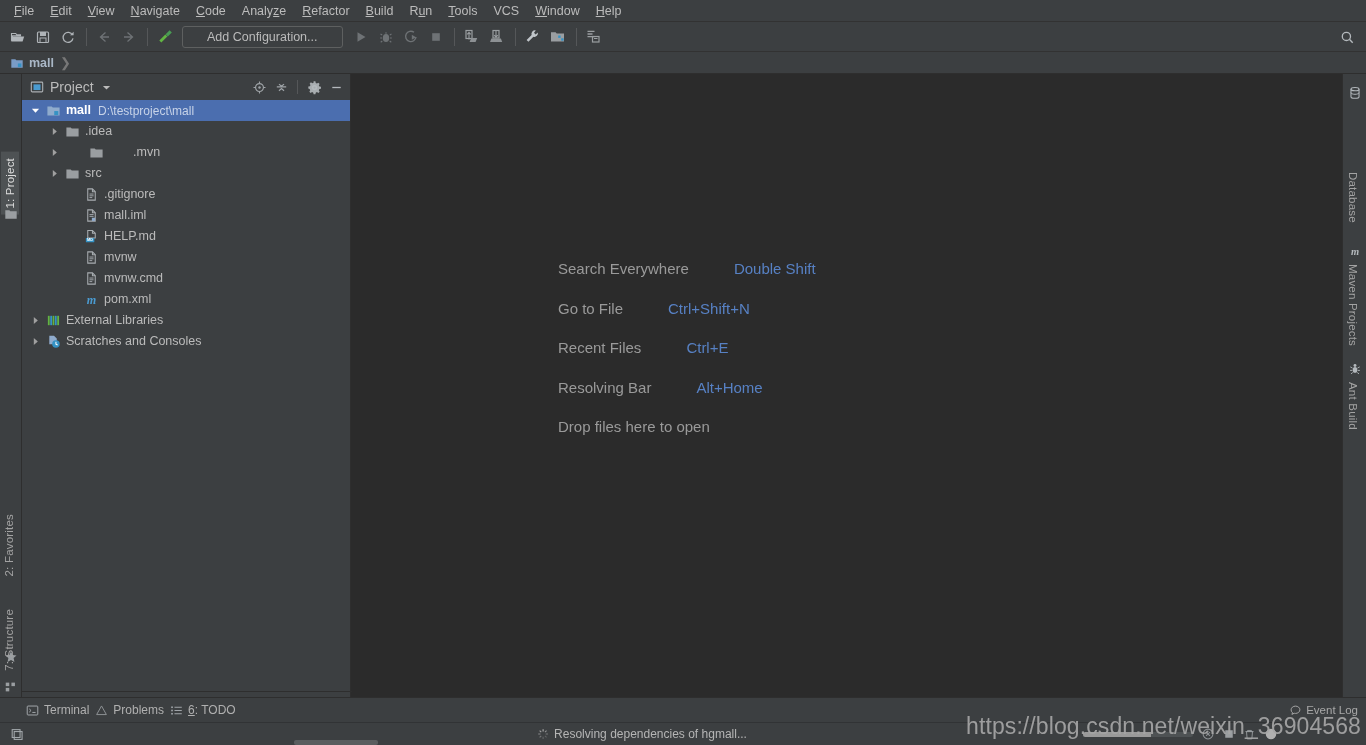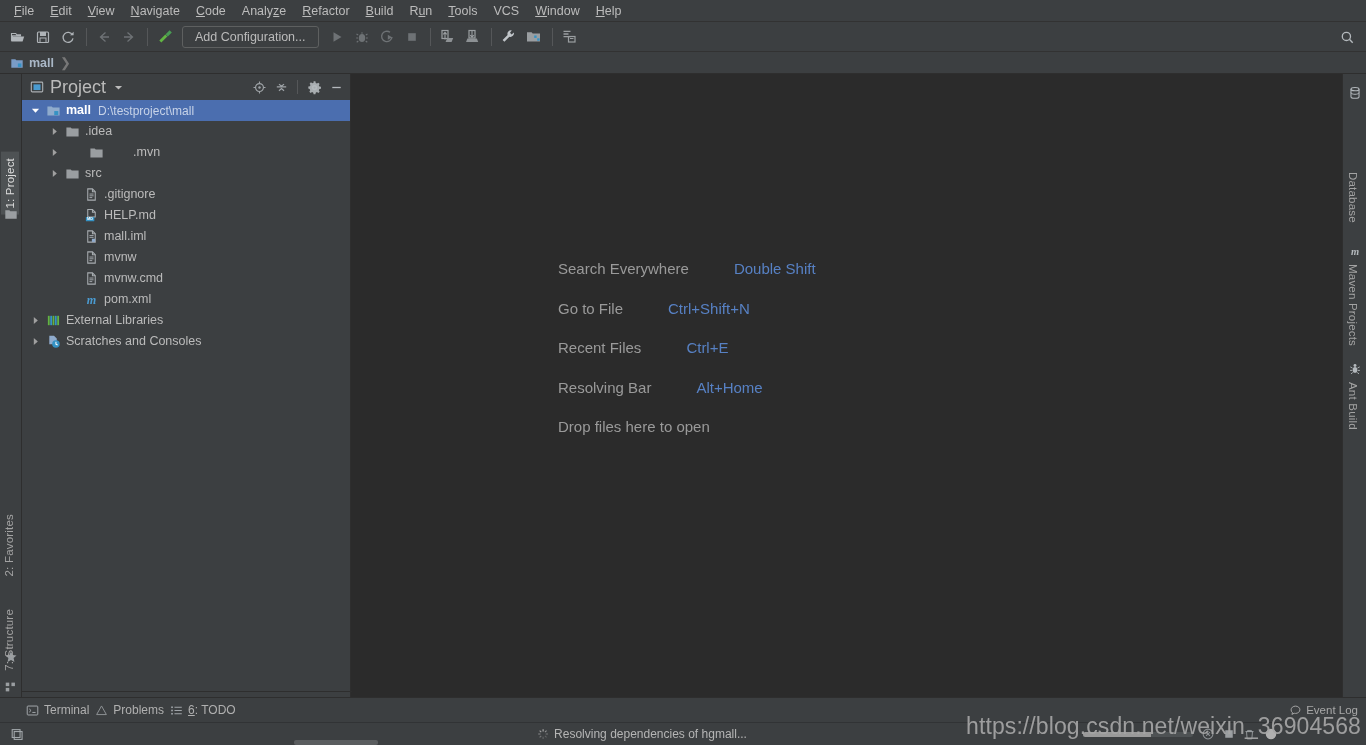--- a/index.html
+++ b/index.html
@@ -33,21 +33,21 @@
   }
   .tb-btn {
     width: 24px; height: 24px; display: flex; align-items: center;
     justify-content: center; margin-right: 1px; border-radius: 2px;
   }
   .tb-sep { width: 1px; height: 18px; background: #555759; margin: 0 5px; }
   .run-config {
     height: 22px; min-width: 130px; border: 1px solid #5e6060;
     border-radius: 3px; background: #3c3f41; color: #bbbbbb;
     font-size: 12.5px; display: flex; align-items: center;
-    padding: 0 12px; margin: 0 6px 0 4px; white-space: nowrap;
+    padding: 0 24px; margin: 0 6px 0 4px; white-space: nowrap;
   }
   .search-glass { position: absolute; right: 8px; top: 26px; width: 22px; height: 22px;
     display:flex; align-items:center; justify-content:center; }
 
   
   .breadcrumb {
     position: absolute; top: 52px; left: 0; width: 1366px; height: 22px;
     background: #3c3f41; display: flex; align-items: center;
     padding-left: 10px; border-bottom: 1px solid #2e2e2e;
   }
@@ -74,21 +74,21 @@
 
   
   .project-panel {
     position: absolute; left: 22px; top: 74px; width: 329px; height: 623px;
     background: #3c3f41; border-right: 1px solid #2e2e2e;
   }
   .pp-header {
     height: 26px; display: flex; align-items: center; padding: 0 4px 0 8px;
     background: #3c3f41;
   }
-  .pp-title { font-size: 18px; color: #bbbbbb; margin-left: 6px; }
+  .pp-title { font-size: 14px; color: #bbbbbb; margin-left: 6px; }
   .pp-caret { margin-left: 8px; }
   .pp-actions { margin-left: auto; display: flex; align-items: center; gap: 2px; }
   .pp-act { width: 20px; height: 20px; display:flex; align-items:center; justify-content:center; border-radius:2px;}
   .pp-divider { width:1px; height:14px; background:#555759; margin:0 4px; }
 
   .tree { background: #3c3f41; padding-top: 0px; }
   .trow {
     height: 21px; display: flex; align-items: center; font-size: 12.5px;
     color: #bbbbbb; white-space: nowrap; padding-right: 4px;
   }
@@ -478,39 +478,39 @@
               <path d="M9 2v3h3" fill="none" stroke="#a8adb1" stroke-width="1.1"></path>
               <path d="M5.8 7.5h4.4M5.8 9.4h4.4M5.8 11.3h3" stroke="#a8adb1" stroke-width="1"></path>
             </svg>
           </span>
           <span class="tlabel">.gitignore</span>
         </div>
         <div class="trow" style="padding-left: 42px;">
           <span class="tw"></span>
           <span class="ticon">
             <svg width="15" height="15" viewBox="0 0 16 16">
+              <path d="M4 2h5l3 3v9H4z" fill="none" stroke="#a8adb1" stroke-width="1.1"></path>
+              <path d="M9 2v3h3" fill="none" stroke="#a8adb1" stroke-width="1.1"></path>
+              <path d="M5.8 7h4.4M5.8 8.9h4.4" stroke="#a8adb1" stroke-width="1"></path>
+              <rect x="8.4" y="10.4" width="3.4" height="3.4" fill="#8fabcc"></rect>
+            </svg>
+          </span>
+          <span class="tlabel">mall.iml</span>
+        </div>
+        <div class="trow" style="padding-left: 42px;">
+          <span class="tw"></span>
+          <span class="ticon">
+            <svg width="15" height="15" viewBox="0 0 16 16">
               <path d="M4 1.6h5l3 3v5H4z" fill="none" stroke="#a8adb1" stroke-width="1.1"></path>
               <path d="M9 1.6v3h3" fill="none" stroke="#a8adb1" stroke-width="1.1"></path>
               <rect x="2" y="9.6" width="9" height="4.6" rx="0.6" fill="#3592c4"></rect>
               <text x="6.5" y="13.2" font-size="4.1" text-anchor="middle" fill="#fff" font-family="Liberation Sans, sans-serif" font-weight="bold">MD</text>
             </svg>
           </span>
           <span class="tlabel">HELP.md</span>
-        </div>
-        <div class="trow" style="padding-left: 42px;">
-          <span class="tw"></span>
-          <span class="ticon">
-            <svg width="15" height="15" viewBox="0 0 16 16">
-              <path d="M4 2h5l3 3v9H4z" fill="none" stroke="#a8adb1" stroke-width="1.1"></path>
-              <path d="M9 2v3h3" fill="none" stroke="#a8adb1" stroke-width="1.1"></path>
-              <path d="M5.8 7h4.4M5.8 8.9h4.4" stroke="#a8adb1" stroke-width="1"></path>
-              <rect x="8.4" y="10.4" width="3.4" height="3.4" fill="#8fabcc"></rect>
-            </svg>
-          </span>
-          <span class="tlabel">mall.iml</span>
         </div>
         <div class="trow" style="padding-left: 42px;">
           <span class="tw"></span>
           <span class="ticon">
             <svg width="15" height="15" viewBox="0 0 16 16">
               <path d="M4 2h5l3 3v9H4z" fill="none" stroke="#a8adb1" stroke-width="1.1"></path>
               <path d="M9 2v3h3" fill="none" stroke="#a8adb1" stroke-width="1.1"></path>
               <path d="M5.8 7.5h4.4M5.8 9.4h4.4M5.8 11.3h3" stroke="#a8adb1" stroke-width="1"></path>
             </svg>
           </span>

